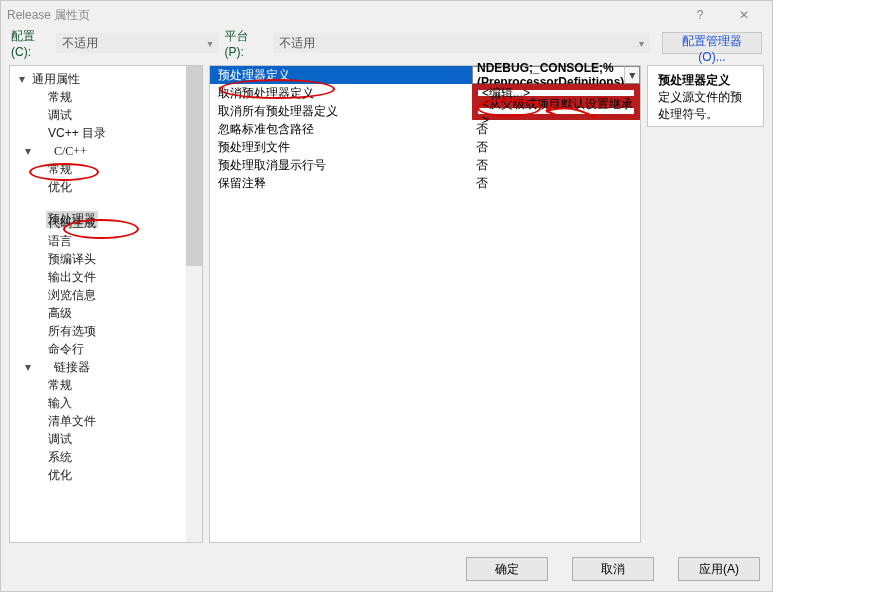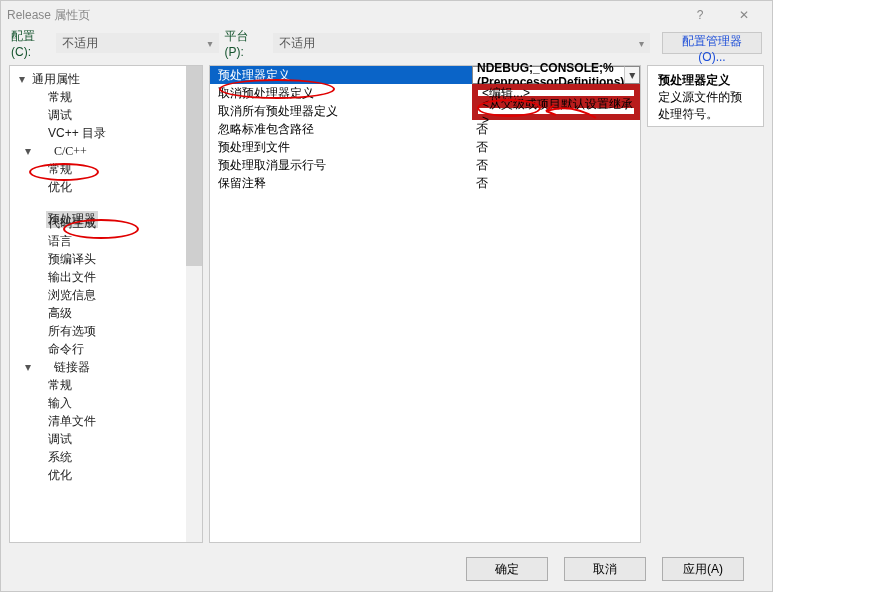--- a/index.html
+++ b/index.html
@@ -39,21 +39,21 @@
   .cell-l { width:262px; padding-left:8px; display:flex; align-items:center; border-right:1px solid transparent; }
   .cell-r { flex:1; padding-left:4px; display:flex; align-items:center; }
   .row0 .cell-l { background:#0a64c8; color:#fff; }
   .row0 .cell-r { font-weight:bold; border:1px solid #888; border-right:none; }
   .row0 .dd { width:16px; border:1px solid #888; border-left:1px solid #c8c8c8; display:flex; align-items:center; justify-content:center; color:#444; background:#f5f5f5;}
   .row1 .cell-r { border:6px solid #b91c1c; }
 
   .desc { height:62px; border:1px solid #c8c8c8; background:#fff; padding:6px 10px; }
   .desc .h { font-weight:bold; }
 
-  .footer { position:absolute; bottom:10px; right:28px; display:flex; gap:16px; }
+  .footer { position:absolute; bottom:10px; right:12px; display:flex; gap:24px; }
   .btn { width:82px; height:24px; background:#e8e8e8; border:1px solid #adadad; display:flex; align-items:center; justify-content:center; }
 
   .ann { position:absolute; border:2px solid #e00000; border-radius:50%; pointer-events:none; }
 </style>
 </head>
 <body>
 
 <div class="window">
 
   <div class="titlebar">

